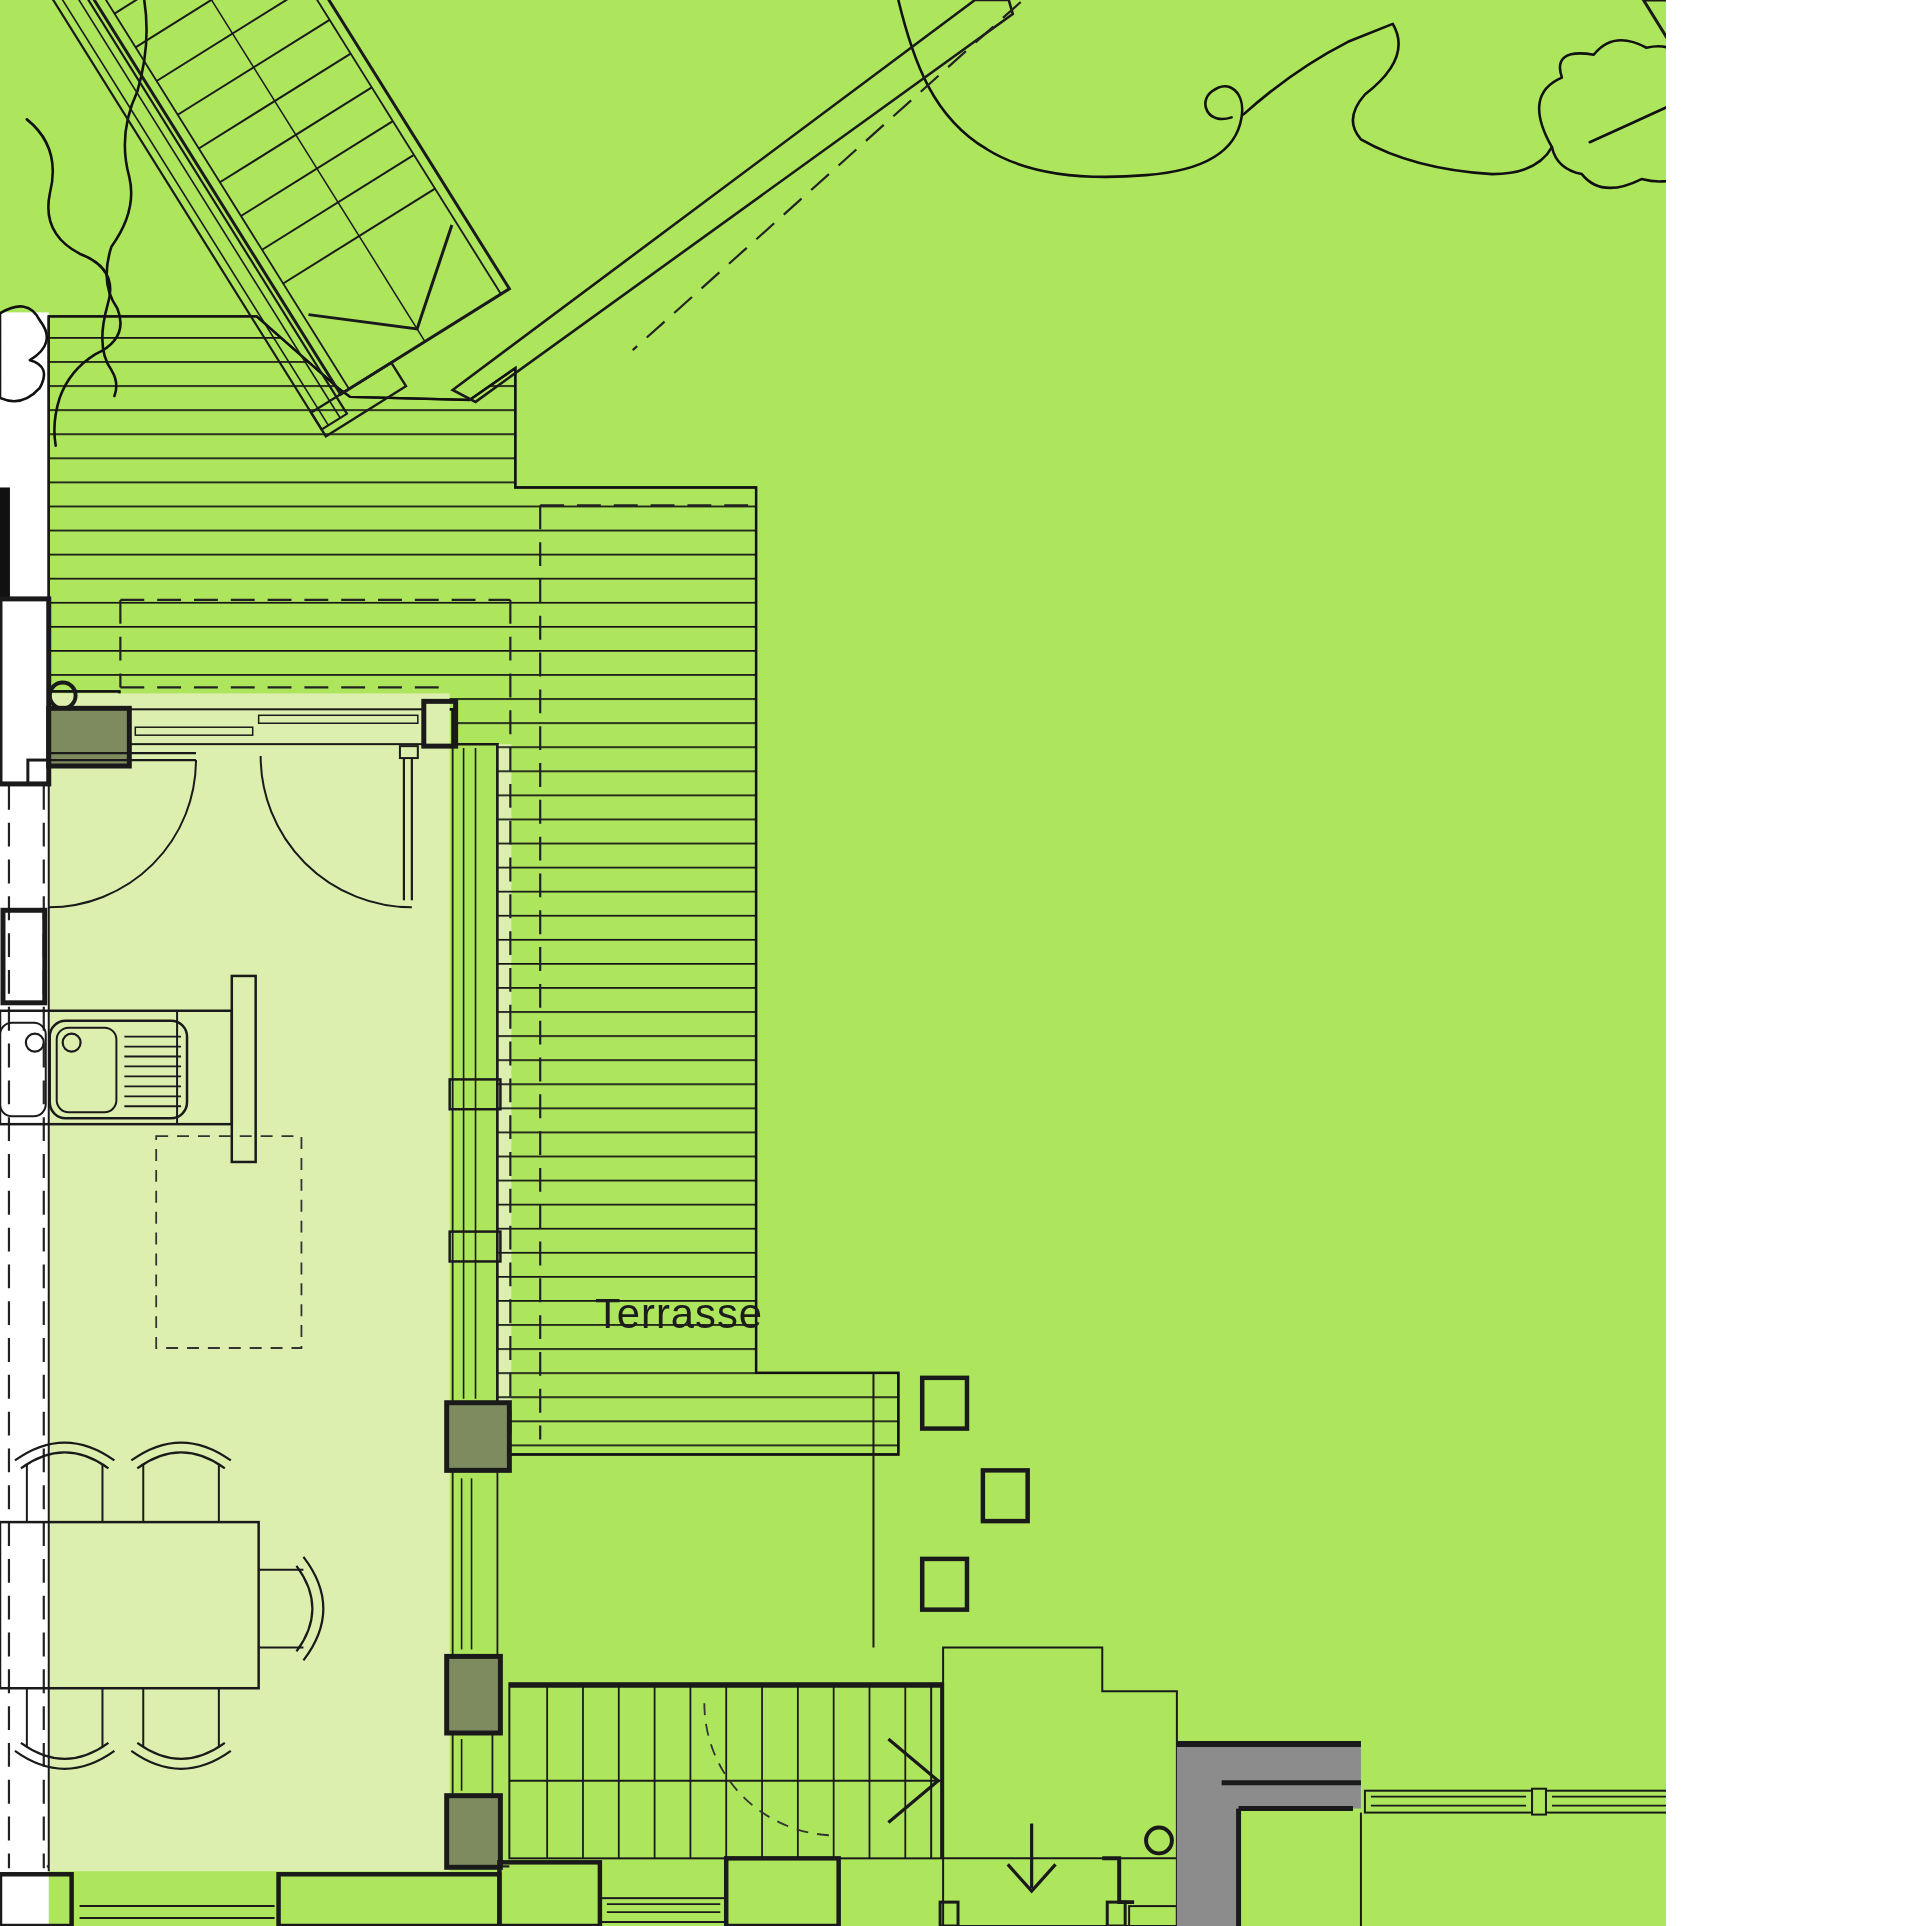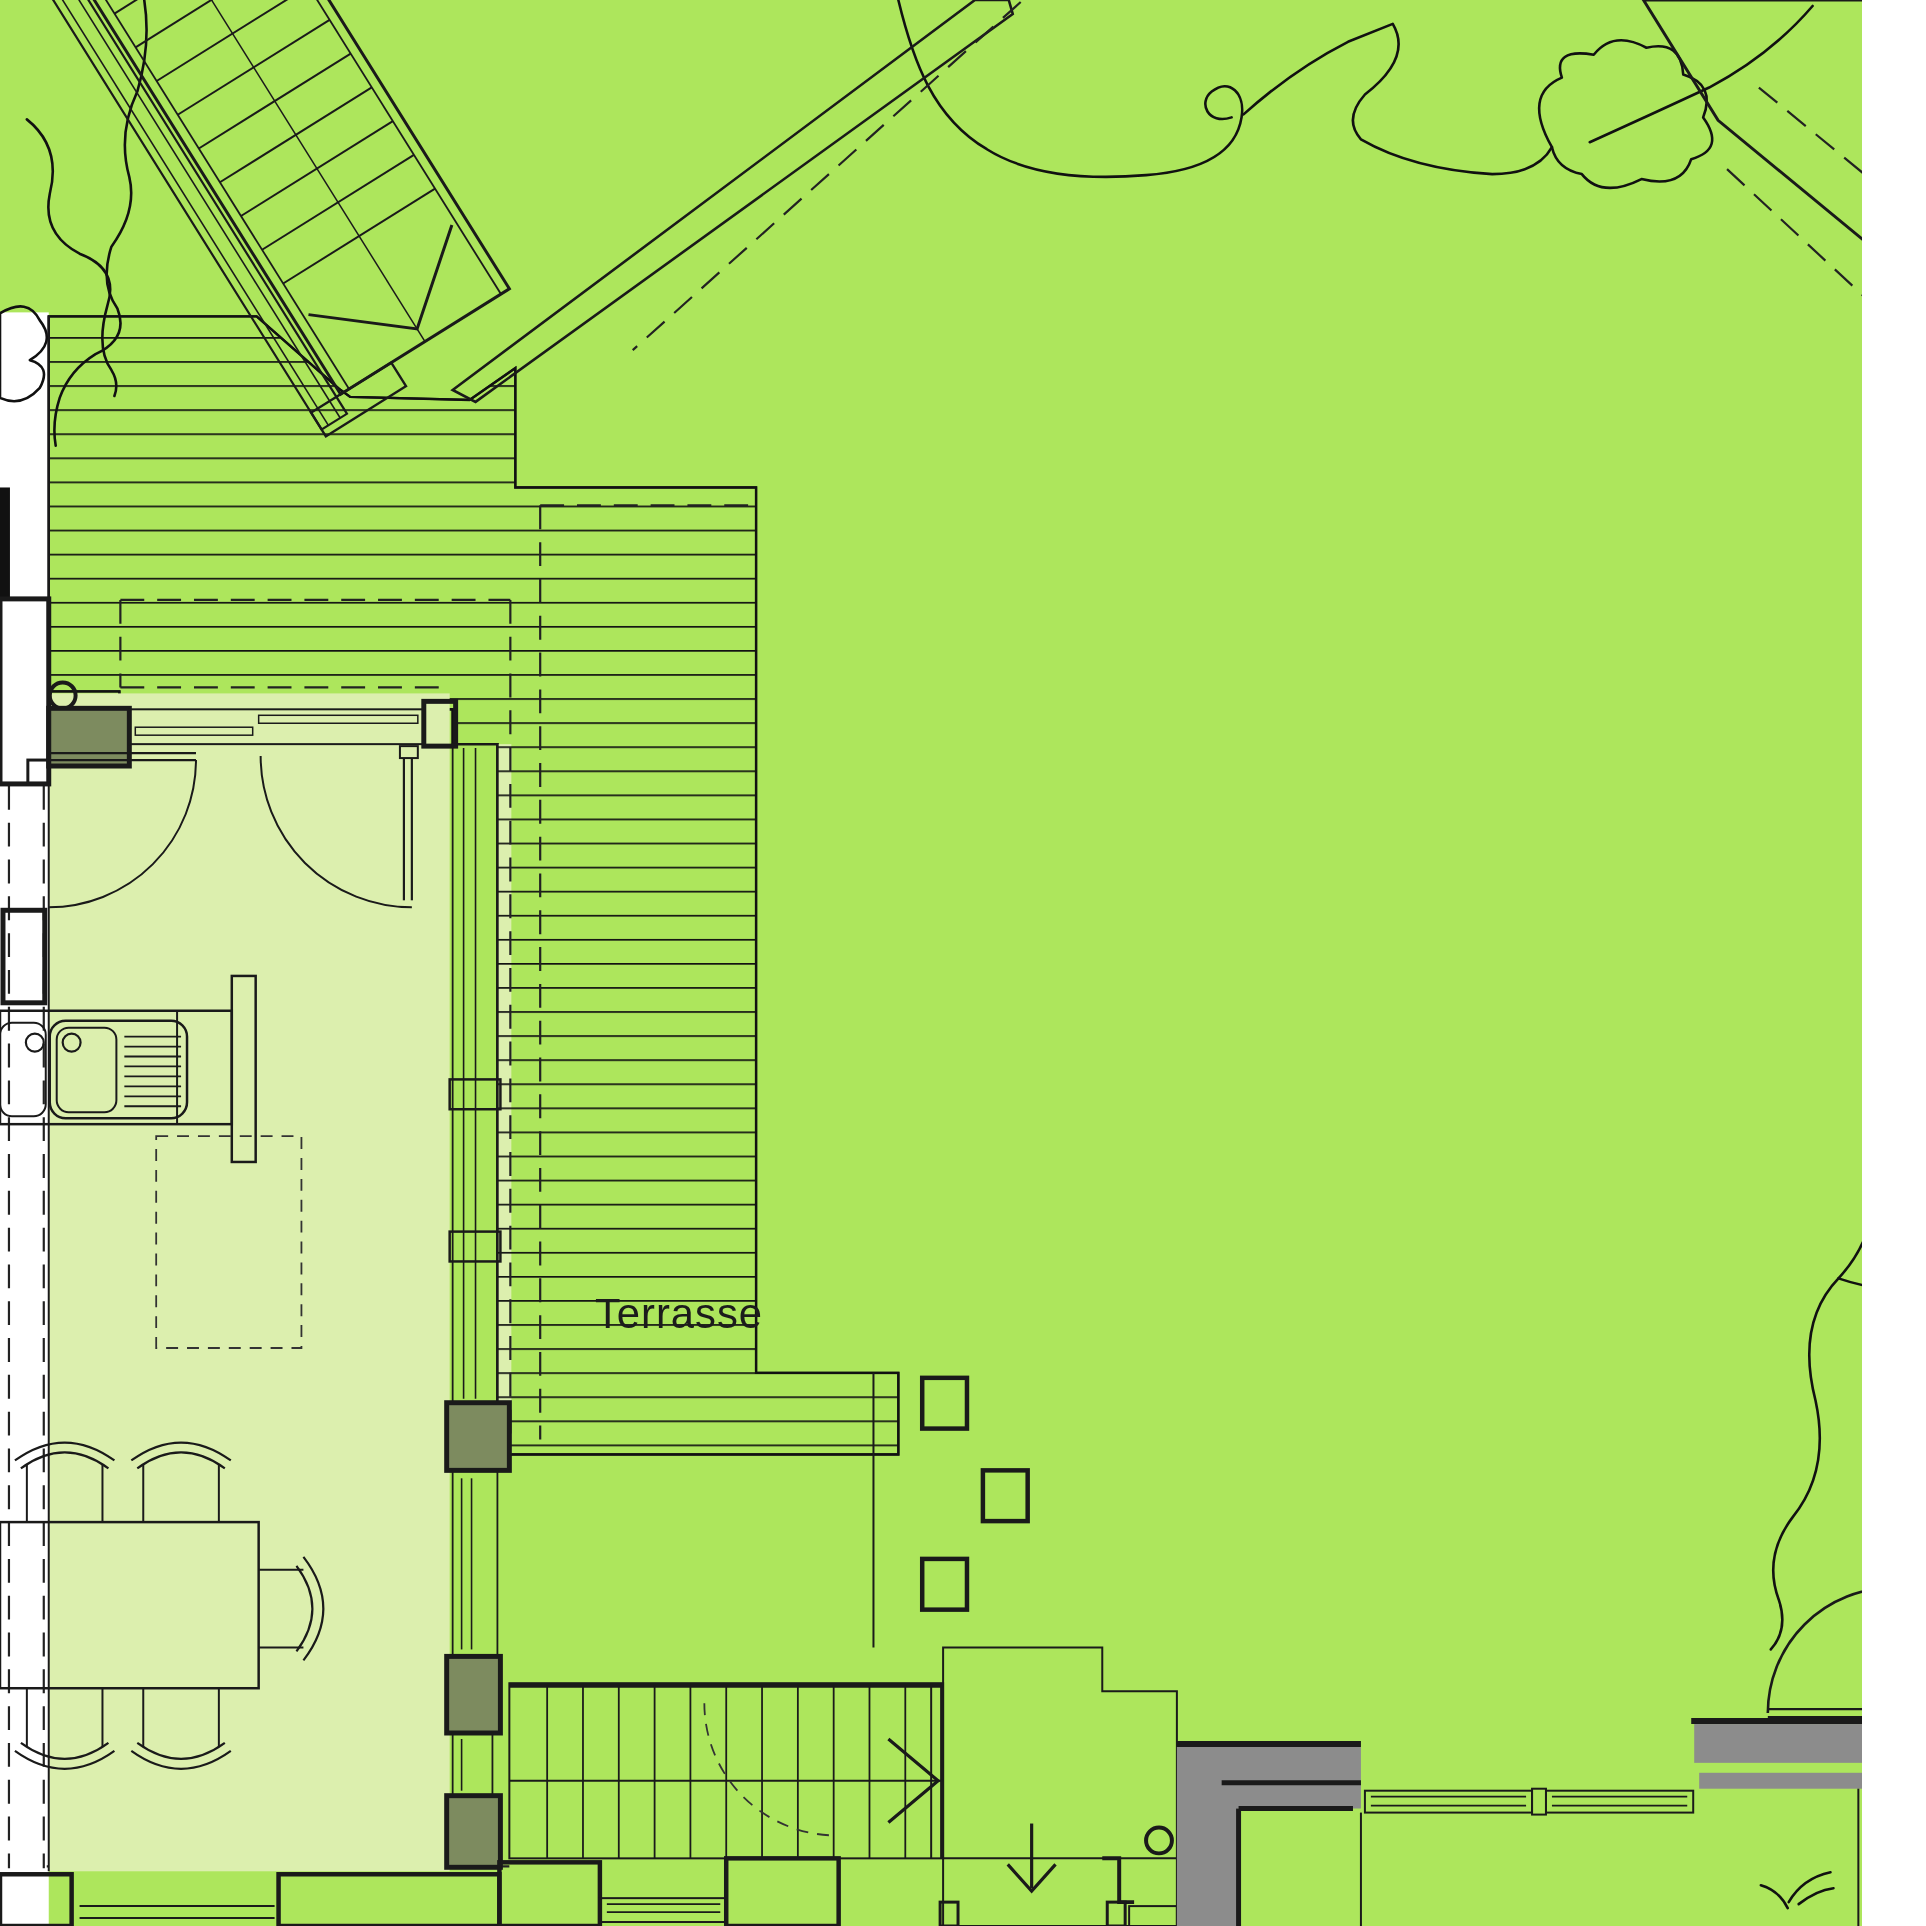--- a/index.html
+++ b/index.html
@@ -1,20 +1,20 @@
 <!DOCTYPE html>
 <html style="--c-lawn: #ade65c; --c-interior: #dcefae; --c-wall: #8c8c8c; --c-post: #7d8b5f; --c-door: #787878; --c-line: #1a1a1a; --c-paper: #ffffff;"><head>
 <meta charset="utf-8">
 <style>
   :root{
     --c-lawn:#ade65c; --c-interior:#dcefae; --c-wall:#8c8c8c;
     --c-post:#7d8b5f; --c-door:#787878; --c-line:#1a1a1a; --c-paper:#ffffff;
   }
   html,body{margin:0;padding:0;background:#fff;}
-  .stage{width:1862px;height:1926px;position:relative;overflow:hidden;}
+  .stage{width:1666px;height:1926px;position:relative;overflow:hidden;}
   svg{display:block}
   .lawn{fill:var(--c-lawn);}
   .paper{fill:var(--c-paper);}
   .interior{fill:var(--c-interior);}
   .wall{fill:var(--c-wall);}
   .post{fill:var(--c-post);stroke:var(--c-line);stroke-width:5;}
   .doorleaf{fill:var(--c-door);stroke:var(--c-line);stroke-width:3;}
   .ln{stroke:var(--c-line);fill:none;}
   .tree{stroke:#111;stroke-width:2.6;fill:none;stroke-linejoin:round;stroke-linecap:round;}
   .dash{stroke:#222;stroke-width:2.2;fill:none;stroke-dasharray:24 13;}

